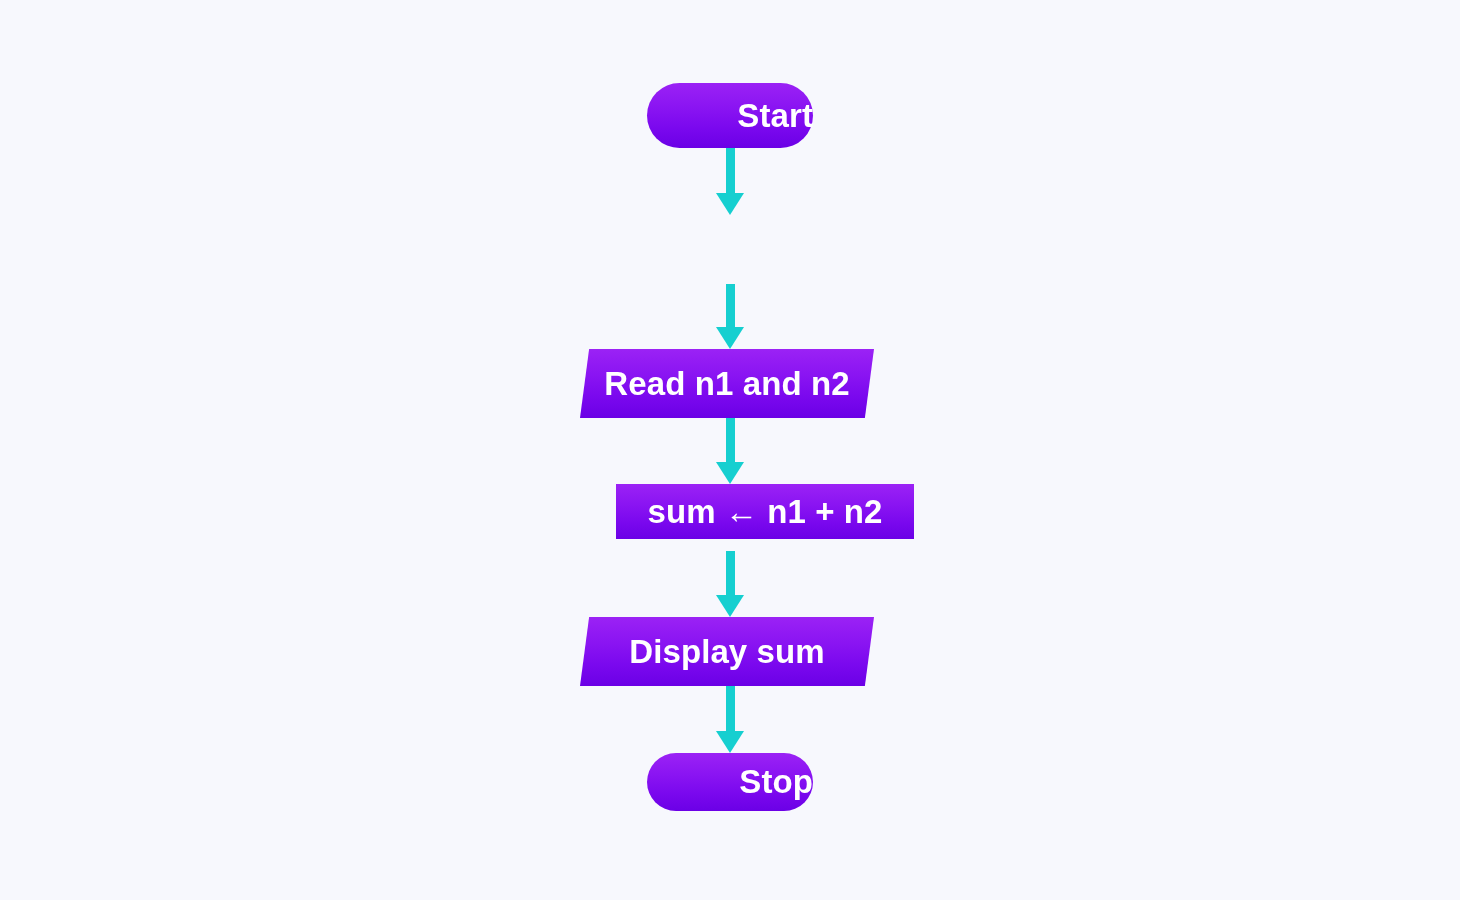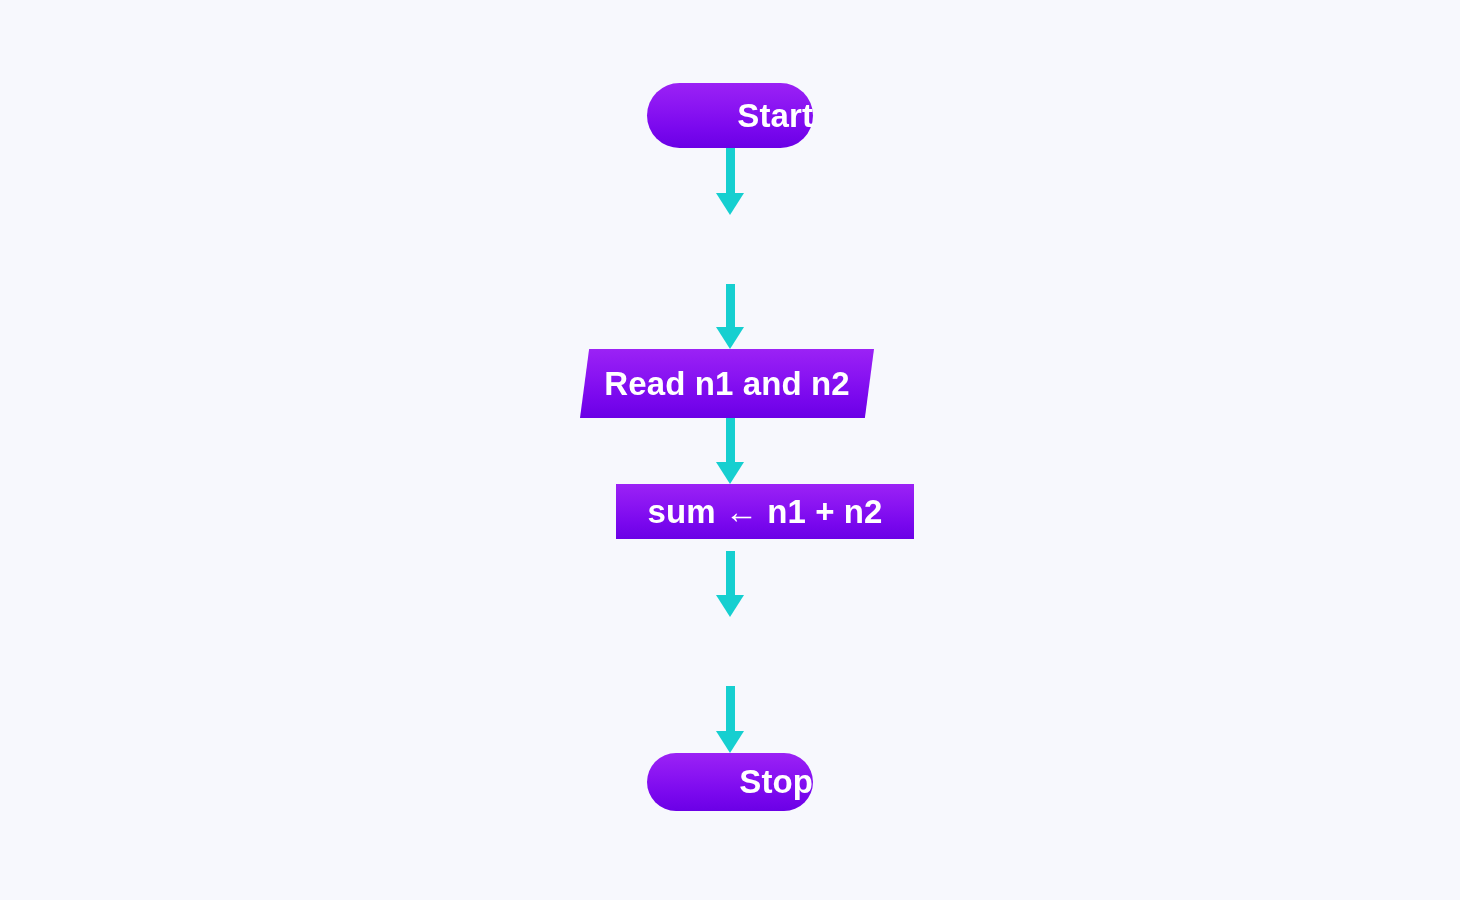--- a/index.html
+++ b/index.html
@@ -137,20 +137,23 @@
 
   <div class="node node-process" id="node-assign">
     <span>sum ← n1 + n2</span>
   </div>
 
   <div class="connector" id="arrow-4">
     <div class="stem"></div>
     <div class="head"></div>
   </div>
 
+  <div class="node node-io" id="node-display">
+    <span>Display sum</span>
+  </div>
 
   <div class="connector" id="arrow-5">
     <div class="stem"></div>
     <div class="head"></div>
   </div>
 
   <div class="node node-terminal" id="node-stop">
     <span>Stop</span>
   </div>
 

